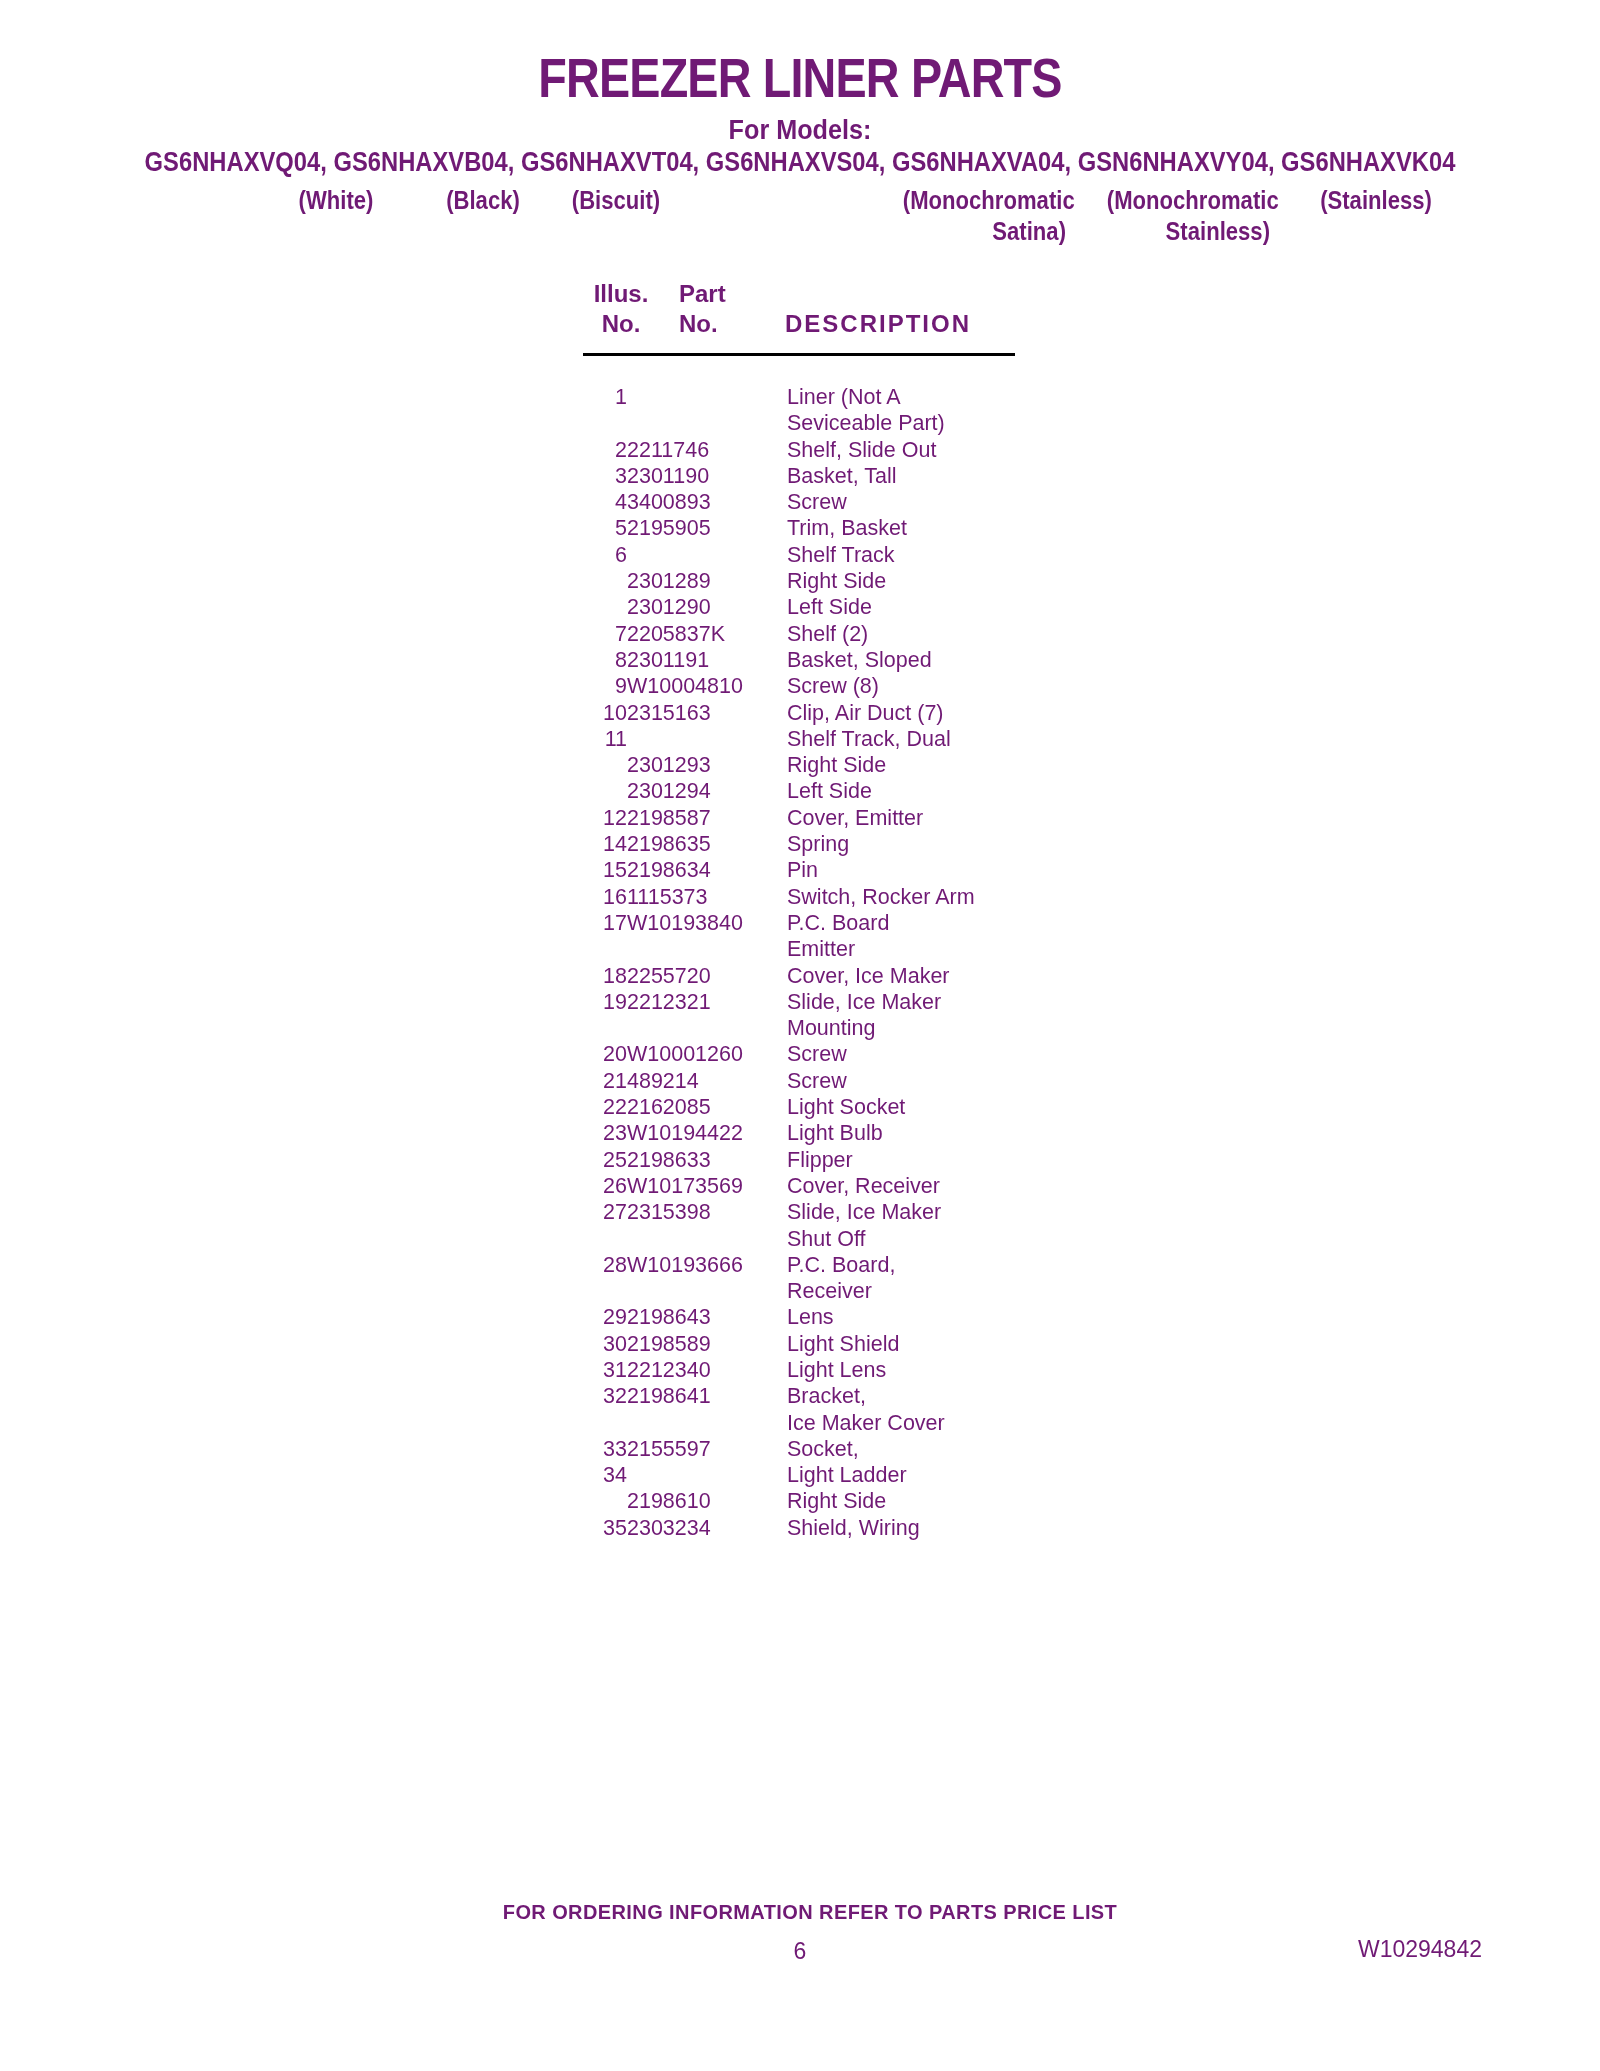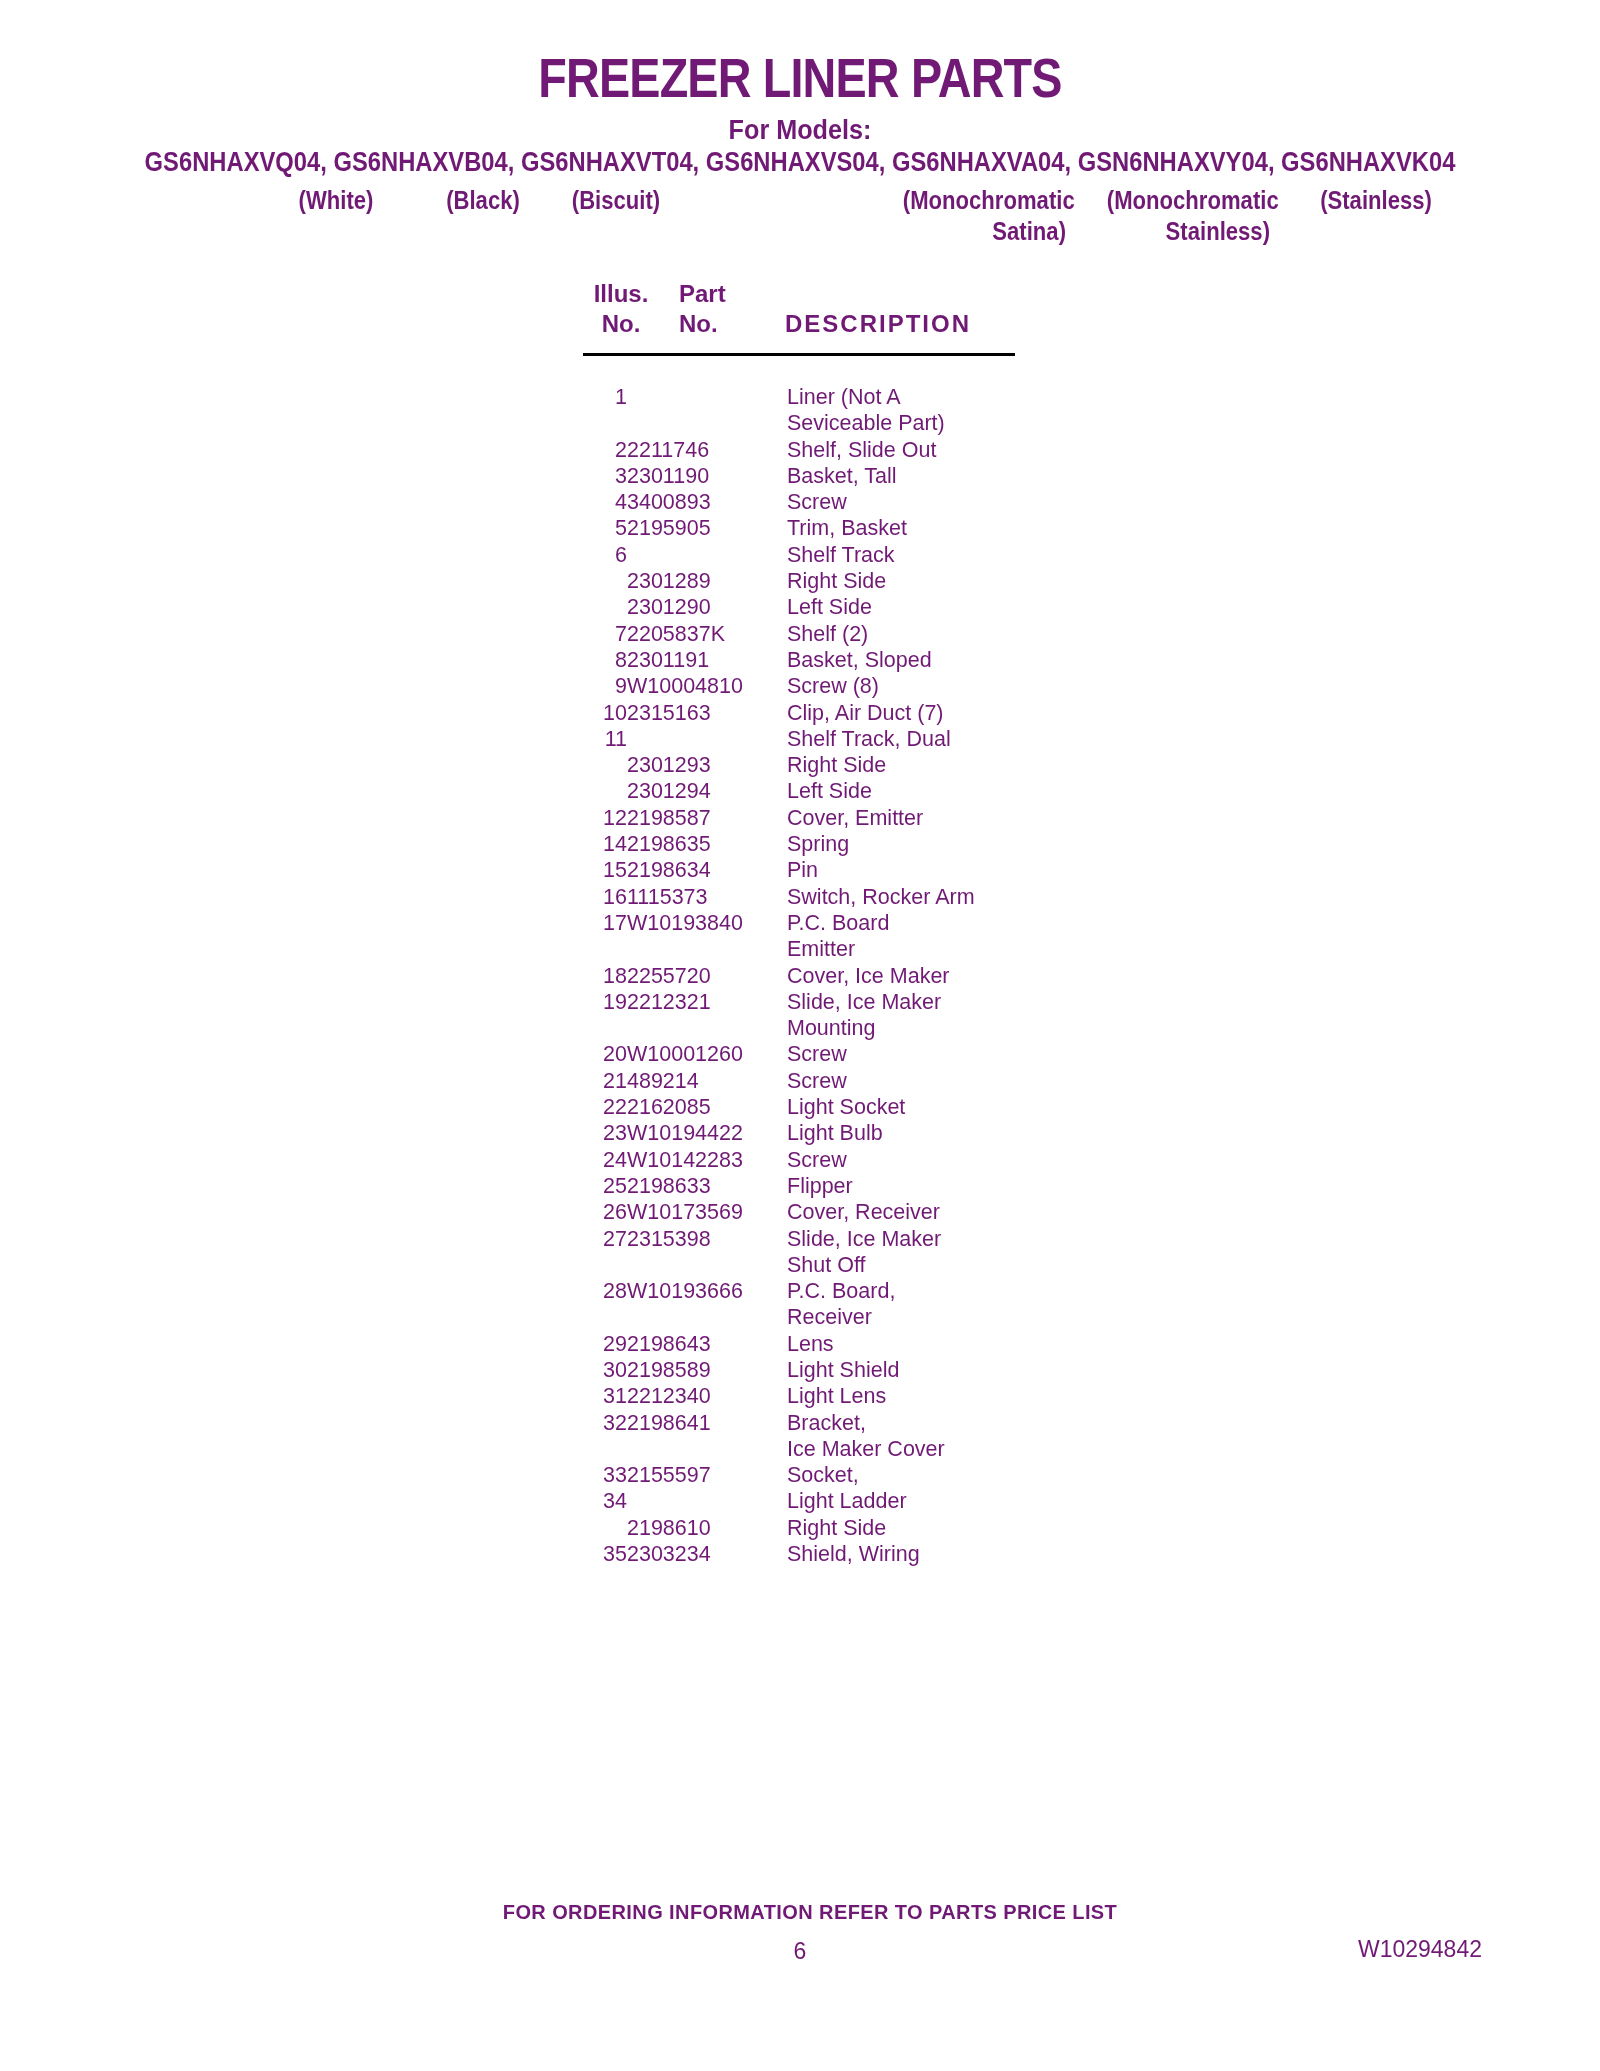--- a/index.html
+++ b/index.html
@@ -199,21 +199,20 @@
       <div class="tr"><span class="td illus">16</span><span class="td part">1115373</span><span class="td desc">Switch, Rocker Arm</span></div>
       <div class="tr"><span class="td illus">17</span><span class="td part">W10193840</span><span class="td desc">P.C. Board</span></div>
       <div class="tr"><span class="td illus"></span><span class="td part"></span><span class="td desc">Emitter</span></div>
       <div class="tr"><span class="td illus">18</span><span class="td part">2255720</span><span class="td desc">Cover, Ice Maker</span></div>
       <div class="tr"><span class="td illus">19</span><span class="td part">2212321</span><span class="td desc">Slide, Ice Maker</span></div>
       <div class="tr"><span class="td illus"></span><span class="td part"></span><span class="td desc">Mounting</span></div>
       <div class="tr"><span class="td illus">20</span><span class="td part">W10001260</span><span class="td desc">Screw</span></div>
       <div class="tr"><span class="td illus">21</span><span class="td part">489214</span><span class="td desc">Screw</span></div>
       <div class="tr"><span class="td illus">22</span><span class="td part">2162085</span><span class="td desc">Light Socket</span></div>
       <div class="tr"><span class="td illus">23</span><span class="td part">W10194422</span><span class="td desc">Light Bulb</span></div>
-      <div class="tr"><span class="td illus">24</span><span class="td part">W10142283</span><span class="td desc">Screw</span></div>
       <div class="tr"><span class="td illus">25</span><span class="td part">2198633</span><span class="td desc">Flipper</span></div>
       <div class="tr"><span class="td illus">26</span><span class="td part">W10173569</span><span class="td desc">Cover, Receiver</span></div>
       <div class="tr"><span class="td illus">27</span><span class="td part">2315398</span><span class="td desc">Slide, Ice Maker</span></div>
       <div class="tr"><span class="td illus"></span><span class="td part"></span><span class="td desc">Shut Off</span></div>
       <div class="tr"><span class="td illus">28</span><span class="td part">W10193666</span><span class="td desc">P.C. Board,</span></div>
       <div class="tr"><span class="td illus"></span><span class="td part"></span><span class="td desc">Receiver</span></div>
       <div class="tr"><span class="td illus">29</span><span class="td part">2198643</span><span class="td desc">Lens</span></div>
       <div class="tr"><span class="td illus">30</span><span class="td part">2198589</span><span class="td desc">Light Shield</span></div>
       <div class="tr"><span class="td illus">31</span><span class="td part">2212340</span><span class="td desc">Light Lens</span></div>
       <div class="tr"><span class="td illus">32</span><span class="td part">2198641</span><span class="td desc">Bracket,</span></div>

